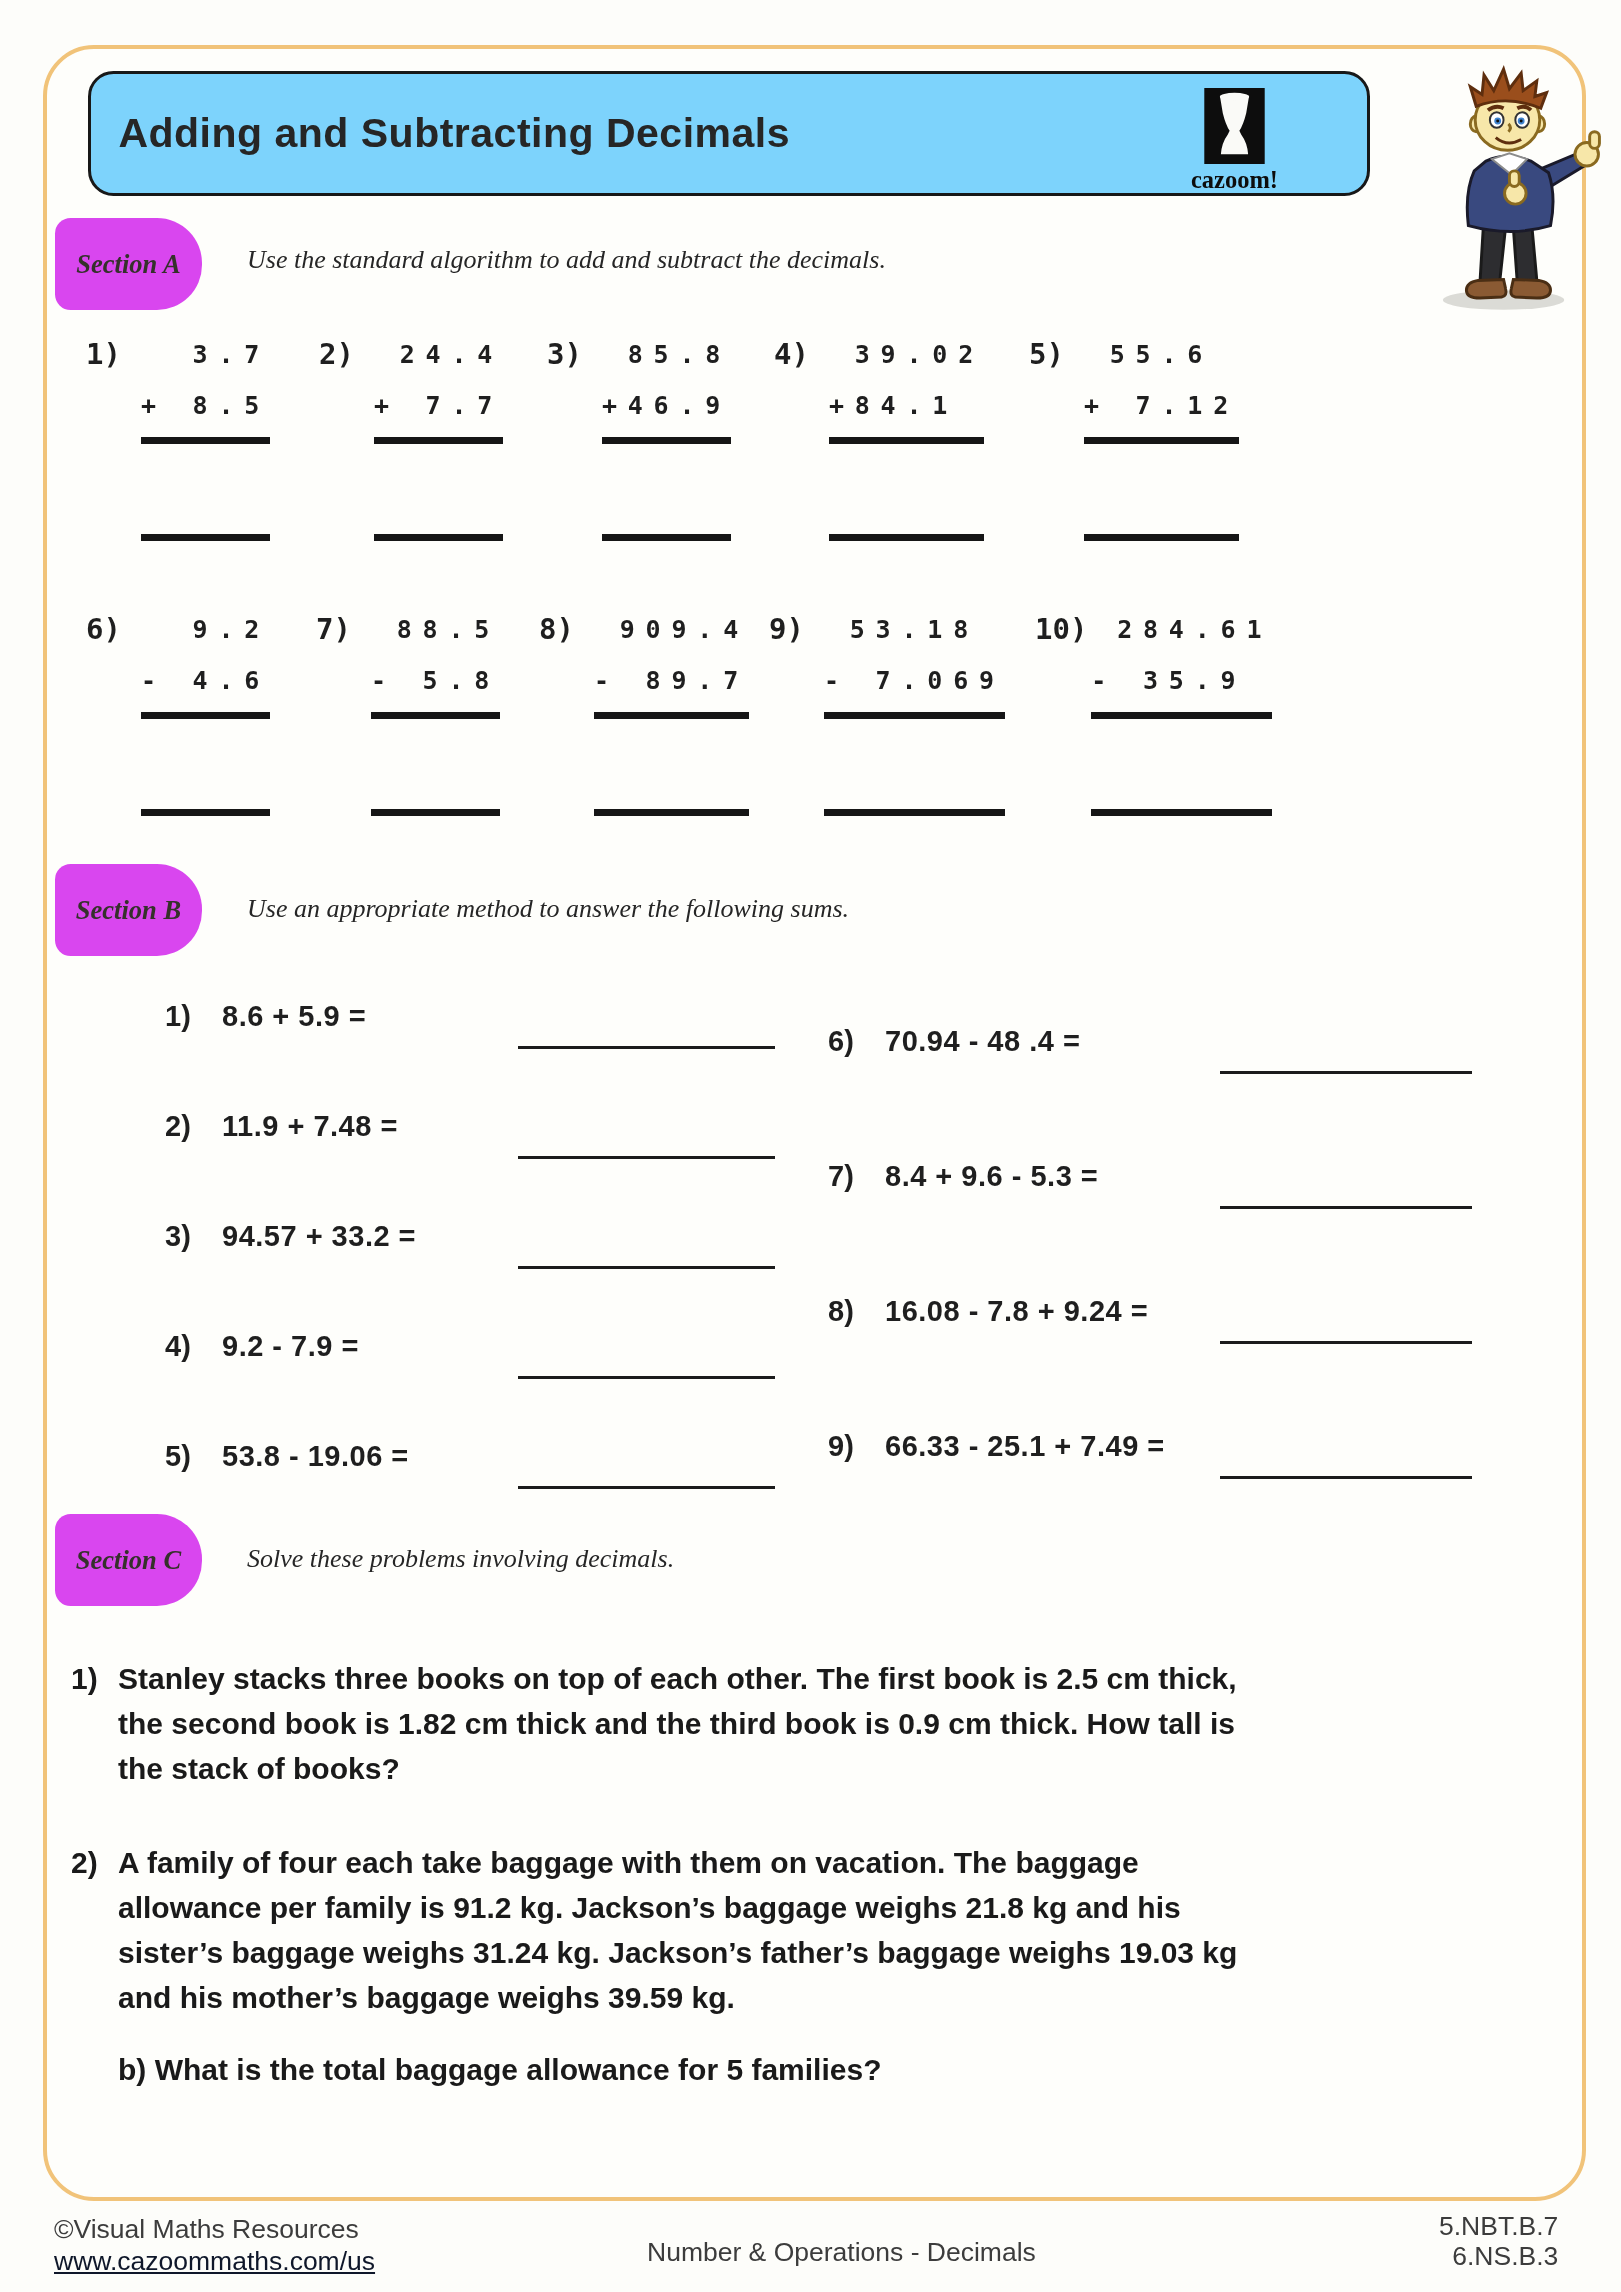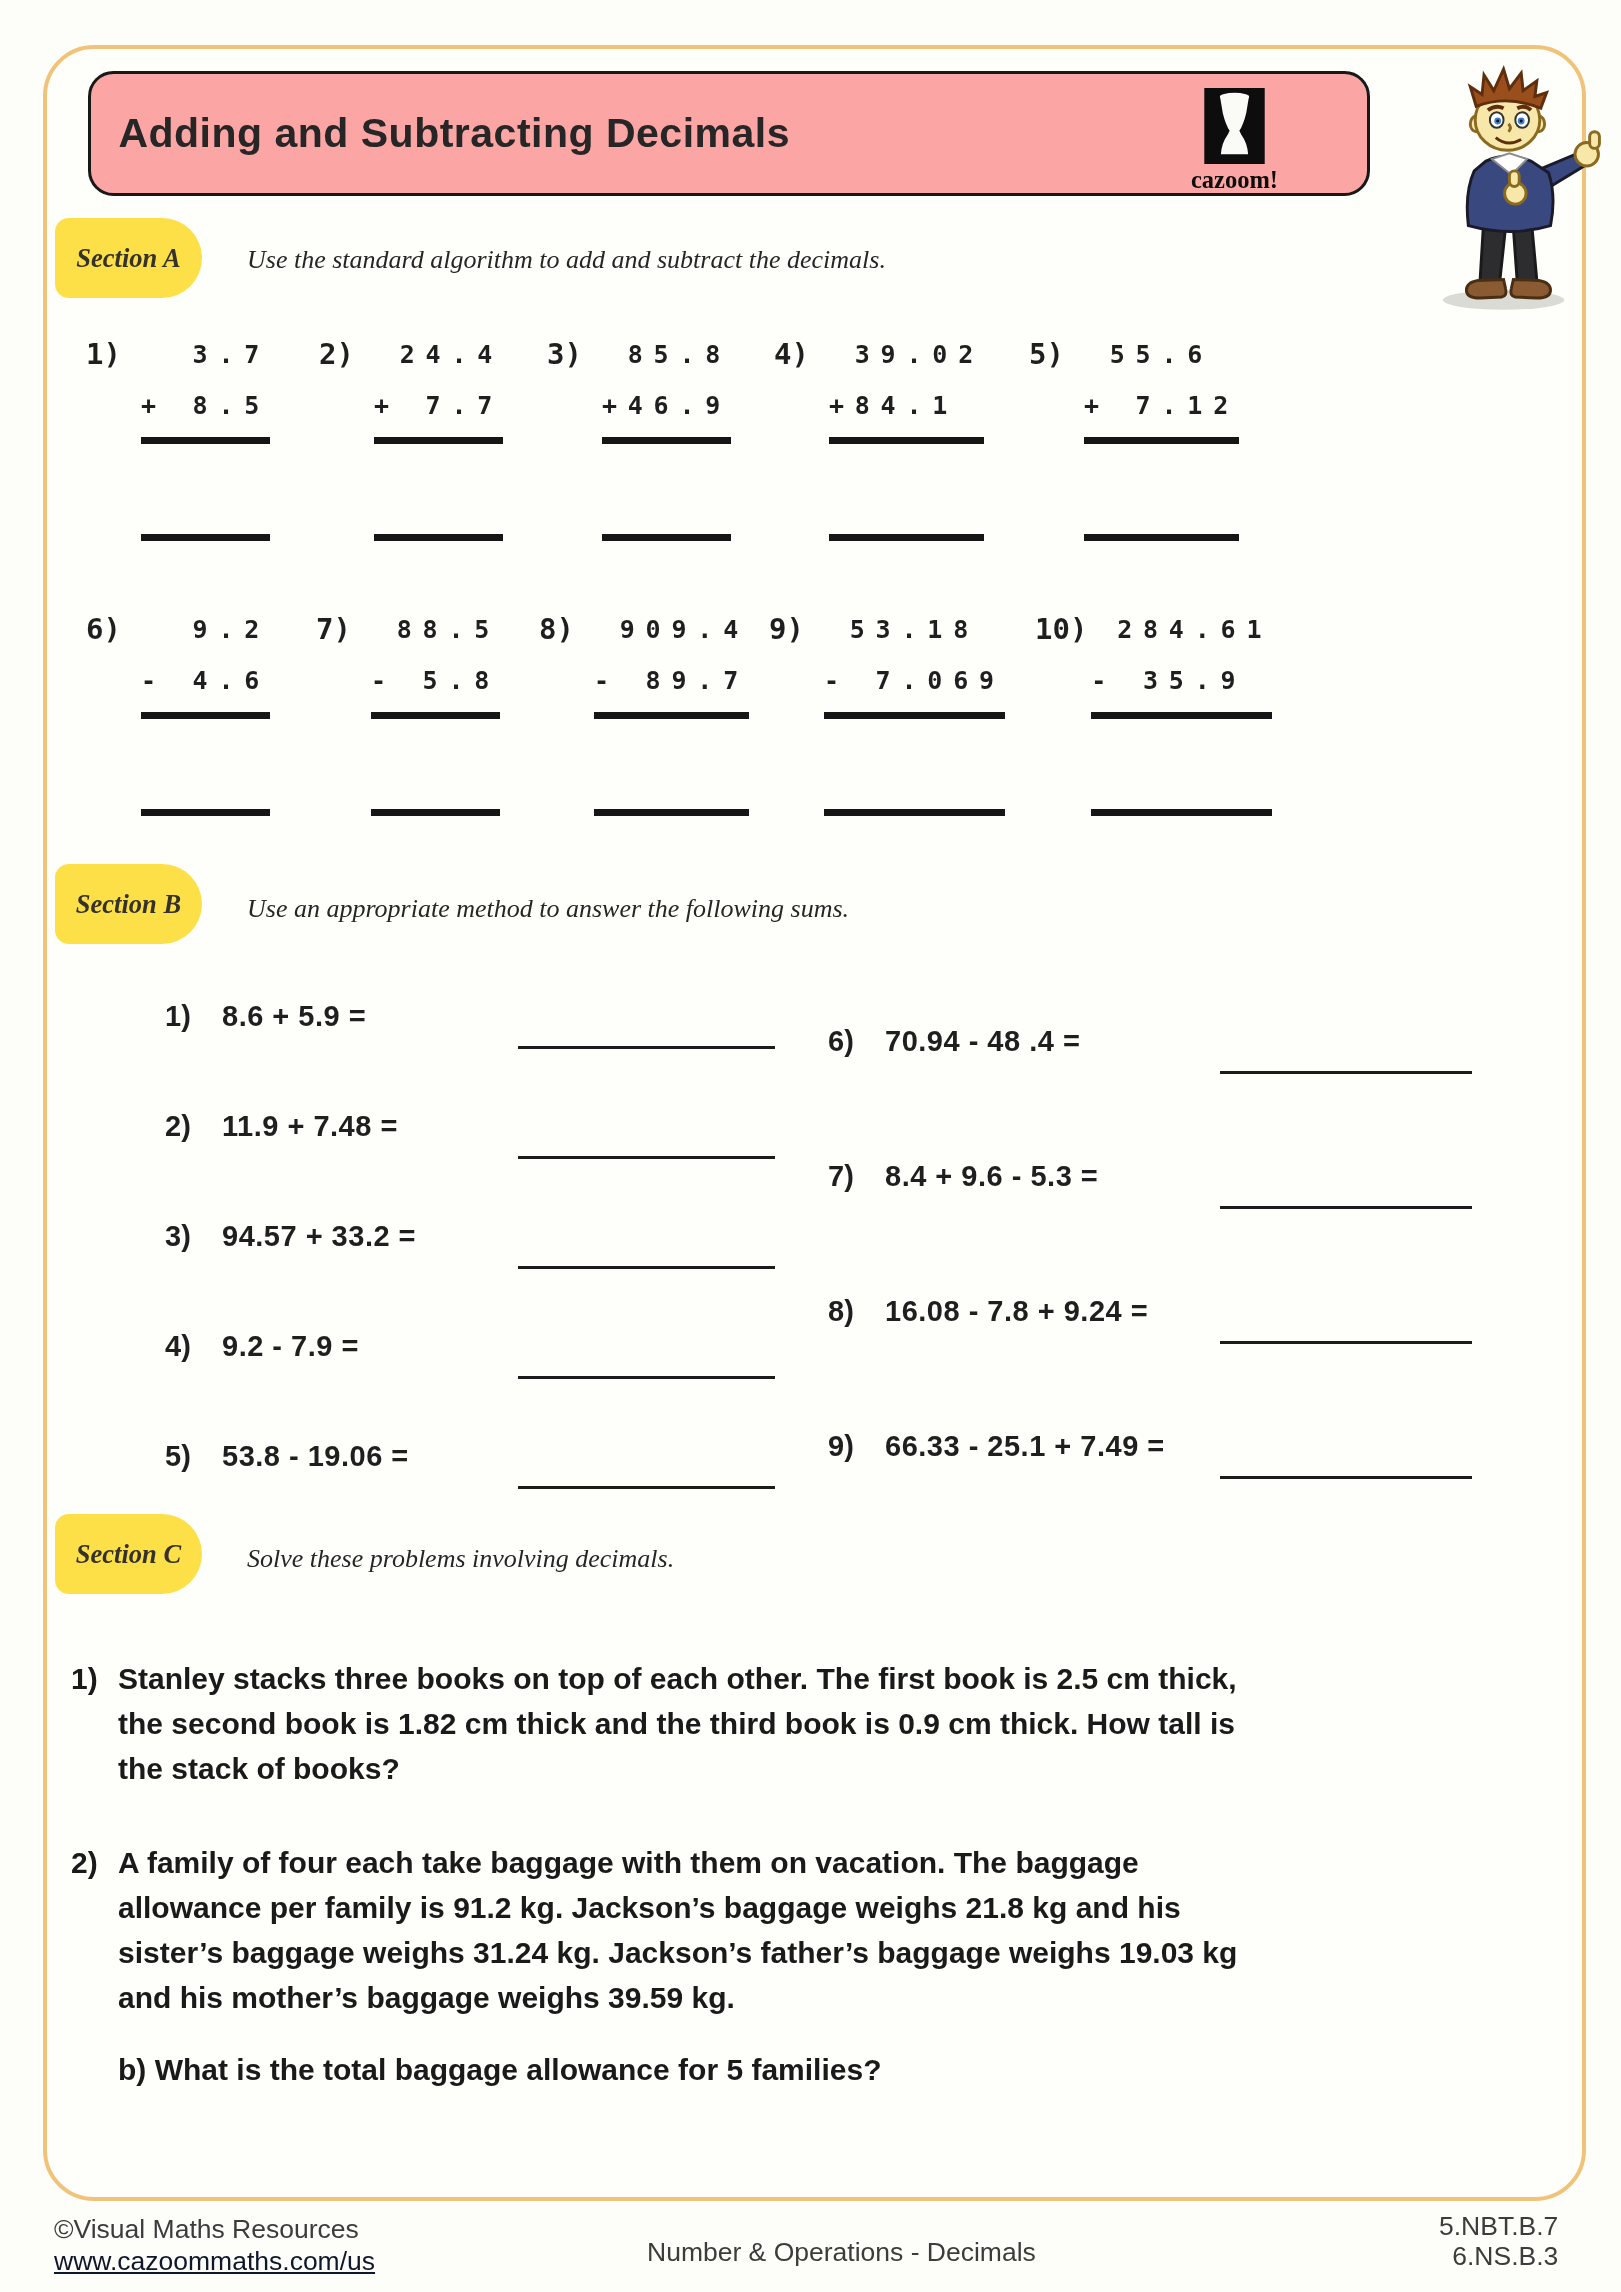--- a/index.html
+++ b/index.html
@@ -5,31 +5,31 @@
   * { margin:0; padding:0; box-sizing:border-box; }
   html,body { width:1621px; height:2293px; background:#FDFDFA; position:relative;
               font-family:"Liberation Sans", sans-serif; color:#1F1F1F; overflow:hidden; }
 
   
   .frame { position:absolute; left:43px; top:45px; width:1543px; height:2156px;
            border:4.9px solid #F1C379; border-radius:51px; background:#FEFEFB; }
 
   
   .title-box { position:absolute; left:88px; top:71px; width:1282px; height:125px;
-               background:#fca5a5; border:3.9px solid #181818; border-radius:25.5px;
+               background:#7dd3fc; border:3.9px solid #181818; border-radius:25.5px;
                display:flex; align-items:center; }
   .title-text { font-size:41px; font-weight:bold; color:#262626; margin-left:27.4px; letter-spacing:0.5px; }
   .logo { position:absolute; right:69px; top:13.7px; width:127px; text-align:center; }
   .logo-word { font-family:"Liberation Serif", serif; font-weight:bold; font-size:24.5px; color:#0D0D0D; margin-top:-2px; }
 
   
   .mascot { position:absolute; left:1394px; top:59px; width:225px; height:255px; }
 
   
-  .section-label { position:absolute; left:55px; width:147px; height:80px; background:#fde047;
+  .section-label { position:absolute; left:55px; width:147px; height:92px; background:#d946ef;
                    border-radius:15.7px 45px 45px 15.7px; display:flex; align-items:center; justify-content:center;
                    font-family:"Liberation Serif", serif; font-weight:bold; font-style:italic;
                    font-size:26.5px; color:#35312B; }
   .section-instr { position:absolute; left:247px; font-family:"Liberation Serif", serif;
                    font-style:italic; font-size:26px; color:#262626; }
 
   
   .arow { position:absolute; left:0; width:1621px; }
   .aprob { position:absolute; display:flex; }
   .aprob .n { font-family:"DejaVu Sans Mono", monospace; font-weight:bold; font-size:29px;

